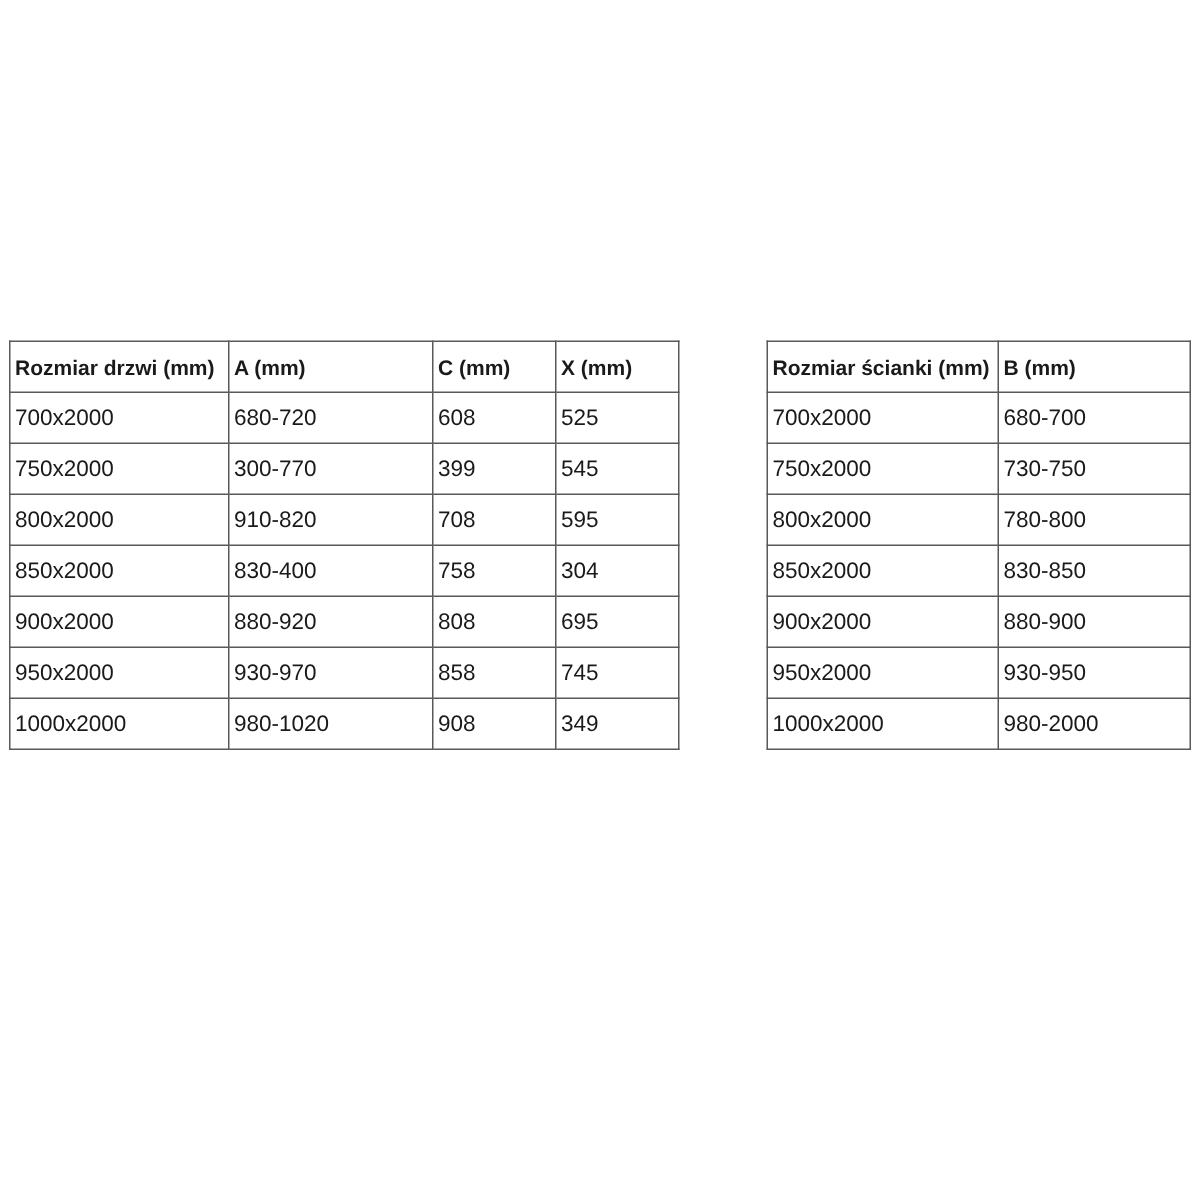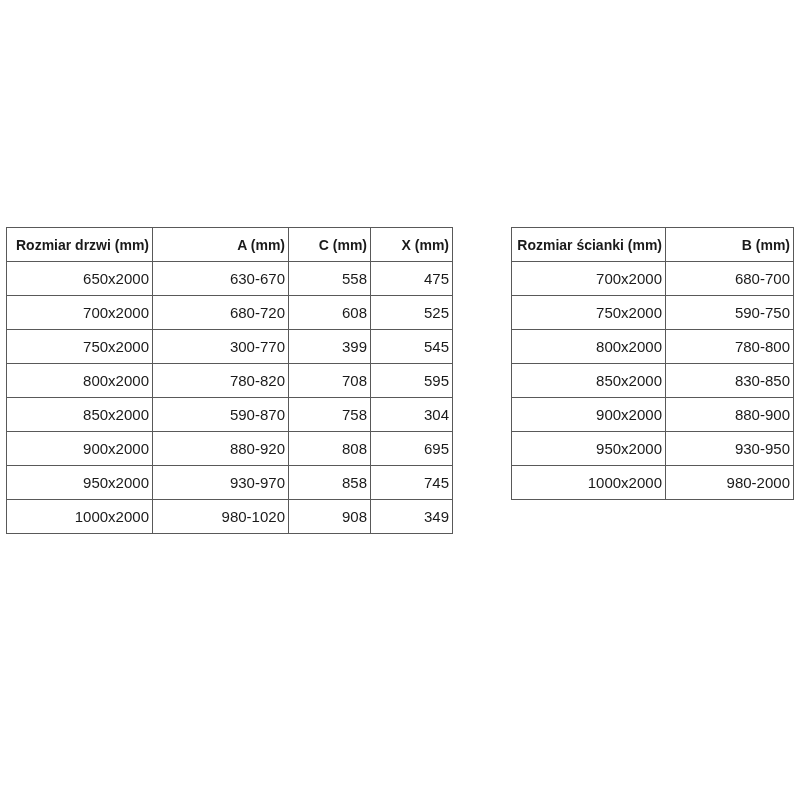--- a/index.html
+++ b/index.html
@@ -17,21 +17,21 @@
   table.spec {
     position: absolute;
     top: 227px;
     border-collapse: collapse;
     table-layout: fixed;
     color: #1a1a1a;
     background: #ffffff;
   }
   table.spec th, table.spec td {
     border: 1px solid #595959;
-    text-align: right;
+    text-align: left;
     vertical-align: middle;
     height: 34px;
     padding: 0 3px;
     overflow: hidden;
     white-space: nowrap;
   }
   table.spec th {
     font-size: 14px;
     font-weight: bold;
   }
@@ -57,46 +57,40 @@
     <thead>
       <tr>
         <th>Rozmiar drzwi (mm)</th>
         <th>A (mm)</th>
         <th>C (mm)</th>
         <th>X (mm)</th>
       </tr>
     </thead>
     <tbody id="doors-tbody">
         <tr>
-          <td>650x2000</td>
-          <td>630-670</td>
-          <td>558</td>
-          <td>475</td>
-        </tr>
-        <tr>
           <td>700x2000</td>
           <td>680-720</td>
           <td>608</td>
           <td>525</td>
         </tr>
         <tr>
           <td>750x2000</td>
           <td>300-770</td>
           <td>399</td>
           <td>545</td>
         </tr>
         <tr>
           <td>800x2000</td>
-          <td>780-820</td>
+          <td>910-820</td>
           <td>708</td>
           <td>595</td>
         </tr>
         <tr>
           <td>850x2000</td>
-          <td>590-870</td>
+          <td>830-400</td>
           <td>758</td>
           <td>304</td>
         </tr>
         <tr>
           <td>900x2000</td>
           <td>880-920</td>
           <td>808</td>
           <td>695</td>
         </tr>
         <tr>
@@ -125,21 +119,21 @@
         <th>B (mm)</th>
       </tr>
     </thead>
     <tbody id="walls-tbody">
         <tr>
           <td>700x2000</td>
           <td>680-700</td>
         </tr>
         <tr>
           <td>750x2000</td>
-          <td>590-750</td>
+          <td>730-750</td>
         </tr>
         <tr>
           <td>800x2000</td>
           <td>780-800</td>
         </tr>
         <tr>
           <td>850x2000</td>
           <td>830-850</td>
         </tr>
         <tr>

